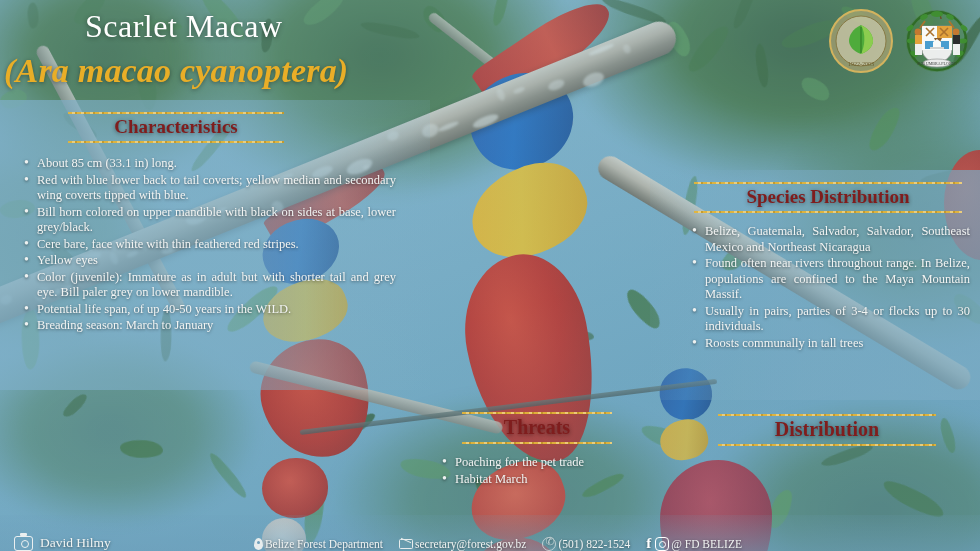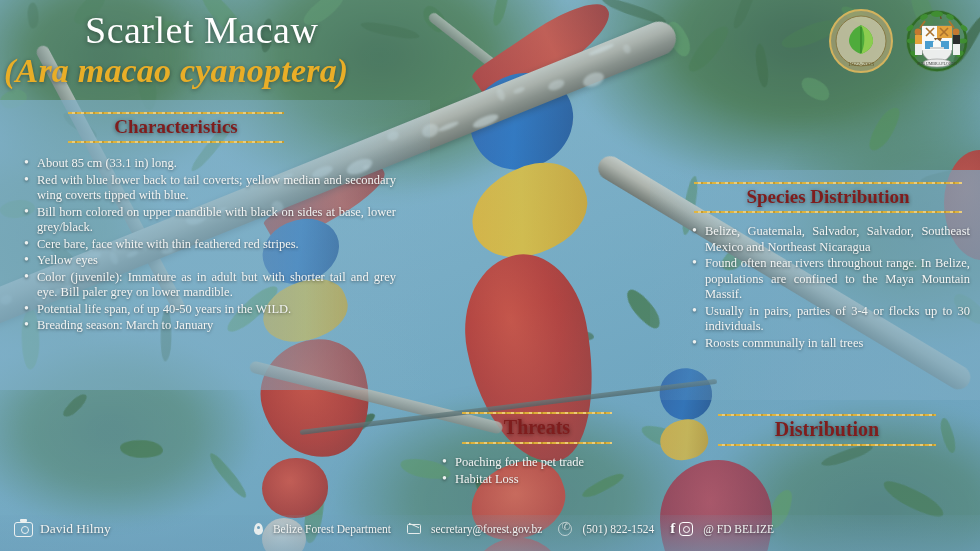--- a/index.html
+++ b/index.html
@@ -186,21 +186,21 @@
     position:absolute; left:0; bottom:0; width:980px; height:36px;
     background:linear-gradient(0deg,rgba(108,158,186,.55) 0%,rgba(108,158,186,.12) 100%);
     pointer-events:none;
   }
 
   
   .content { position:absolute; inset:0; }
 
   .title-main {
     position:absolute; left:85px; top:8px;
-    font-size:38px; color:#ffffff; font-weight:400;
+    font-size:32px; color:#ffffff; font-weight:400;
     font-family:"Liberation Serif", serif;
     text-shadow:0 1px 5px rgba(0,0,0,.42);
     letter-spacing:.5px;
   }
   .title-sci {
     position:absolute; left:4px; top:52px;
     font-size:34px; color:#e9ae27; font-weight:bold; font-style:italic;
     font-family:"Liberation Serif", serif;
     text-shadow:0 1px 4px rgba(0,0,0,.38);
     letter-spacing:.2px;
@@ -253,41 +253,41 @@
   #sec-regulations ul { margin-top:11px; padding-left:14px; }
   #sec-regulations ul li { text-align:left; }
 
   
   .logos { position:absolute; right:10px; top:8px; display:flex; gap:10px; align-items:center; }
   .logo { width:66px; height:66px; position:relative; opacity:.96; }
 
   
   .footer {
     position:absolute; left:0; bottom:0; width:980px; height:30px;
-    display:flex; align-items:flex-start; padding:0 14px;
+    display:flex; align-items:flex-end; padding:0 14px;
     font-size:11.5px; color:#f0f3f2;
     font-family:"Liberation Serif", serif;
     text-shadow:0 1px 3px rgba(0,0,0,.55);
   }
   .credit { display:flex; align-items:center; gap:7px; }
   .credit .cam {
     width:19px; height:15px; border:1.6px solid #f2f4f3; border-radius:3px;
     position:relative;
   }
   .credit .cam::before {
     content:""; position:absolute; left:5.5px; top:3px; width:6px; height:6px;
     border:1.5px solid #f2f4f3; border-radius:50%;
   }
   .credit .cam::after {
     content:""; position:absolute; left:5px; top:-3.4px; width:7px; height:2.4px;
     background:#f2f4f3; border-radius:1px;
   }
   .credit .name { font-size:13.5px; }
   .contacts { display:flex; align-items:center; gap:16px; margin-left:143px; }
-  .contact-item { display:flex; align-items:center; gap:10px; white-space:nowrap; }
+  .contact-item { display:flex; align-items:center; gap:2px; white-space:nowrap; }
   .ic { display:inline-block; opacity:.95; }
   .ic-pin { width:9px; height:12px; background:#eef1f0; border-radius:50% 50% 50% 50%/ 60% 60% 40% 40%; position:relative; }
   .ic-pin::after { content:""; position:absolute; left:3px; top:3px; width:3px; height:3px; background:#6f9fba; border-radius:50%; }
   .ic-mail { width:14px; height:10px; border:1.3px solid #eef1f0; border-radius:1.5px; position:relative; }
   .ic-mail::after { content:""; position:absolute; left:1px; top:.5px; width:10px; height:5px; border-top:1.3px solid #eef1f0; transform:skewY(24deg); }
   .ic-phone { width:14px; height:14px; border:1.4px solid #dfe6e6; border-radius:50%; position:relative; opacity:.75; }
   .ic-phone::after { content:"✆"; position:absolute; left:2px; top:-3px; font-size:11px; color:#dfe6e6; }
   .ic-fb { font-weight:bold; font-size:15px; font-family:"Liberation Serif", serif; color:#ffffff; line-height:1; }
   .ic-ig { width:14px; height:14px; border:1.7px solid #ffffff; border-radius:4px; position:relative; }
   .ic-ig::after { content:""; position:absolute; left:3px; top:3px; width:5px; height:5px; border:1.6px solid #ffffff; border-radius:50%; }
@@ -532,21 +532,21 @@
     </div>
 
     <div class="section" id="sec-threats">
       <div class="head-wrap">
         <div class="rule"></div>
         <div class="sec-head">Threats</div>
         <div class="rule"></div>
       </div>
       <ul class="bullets">
           <li>Poaching for the pet trade</li>
-          <li>Habitat Loss</li>
+          <li>Habitat March</li>
         </ul>
     </div>
 
     <div class="section" id="sec-regulations">
       <div class="head-wrap">
         <div class="rule"></div>
         <div class="sec-head">Distribution</div>
         <div class="rule"></div>
       </div>
     </div>

